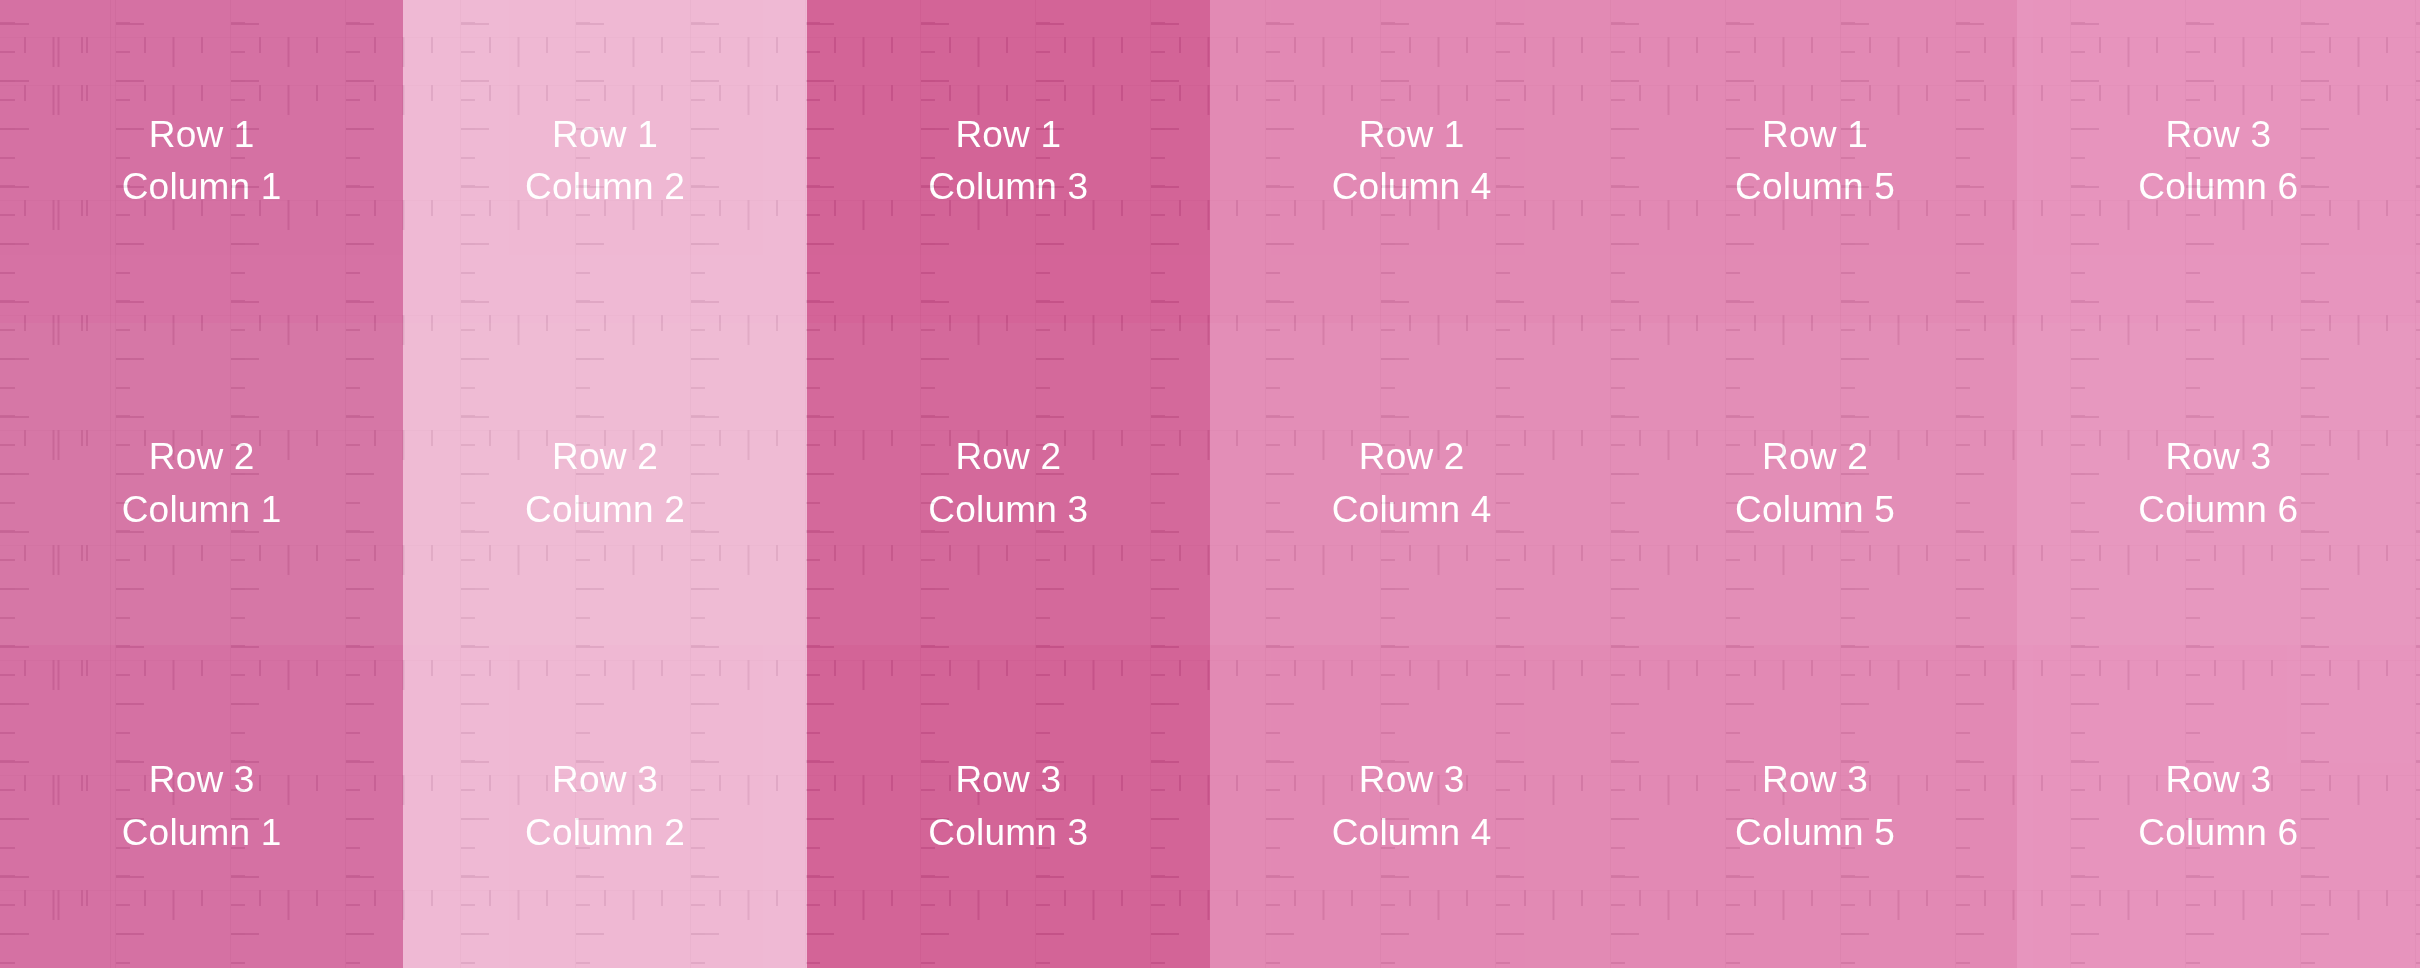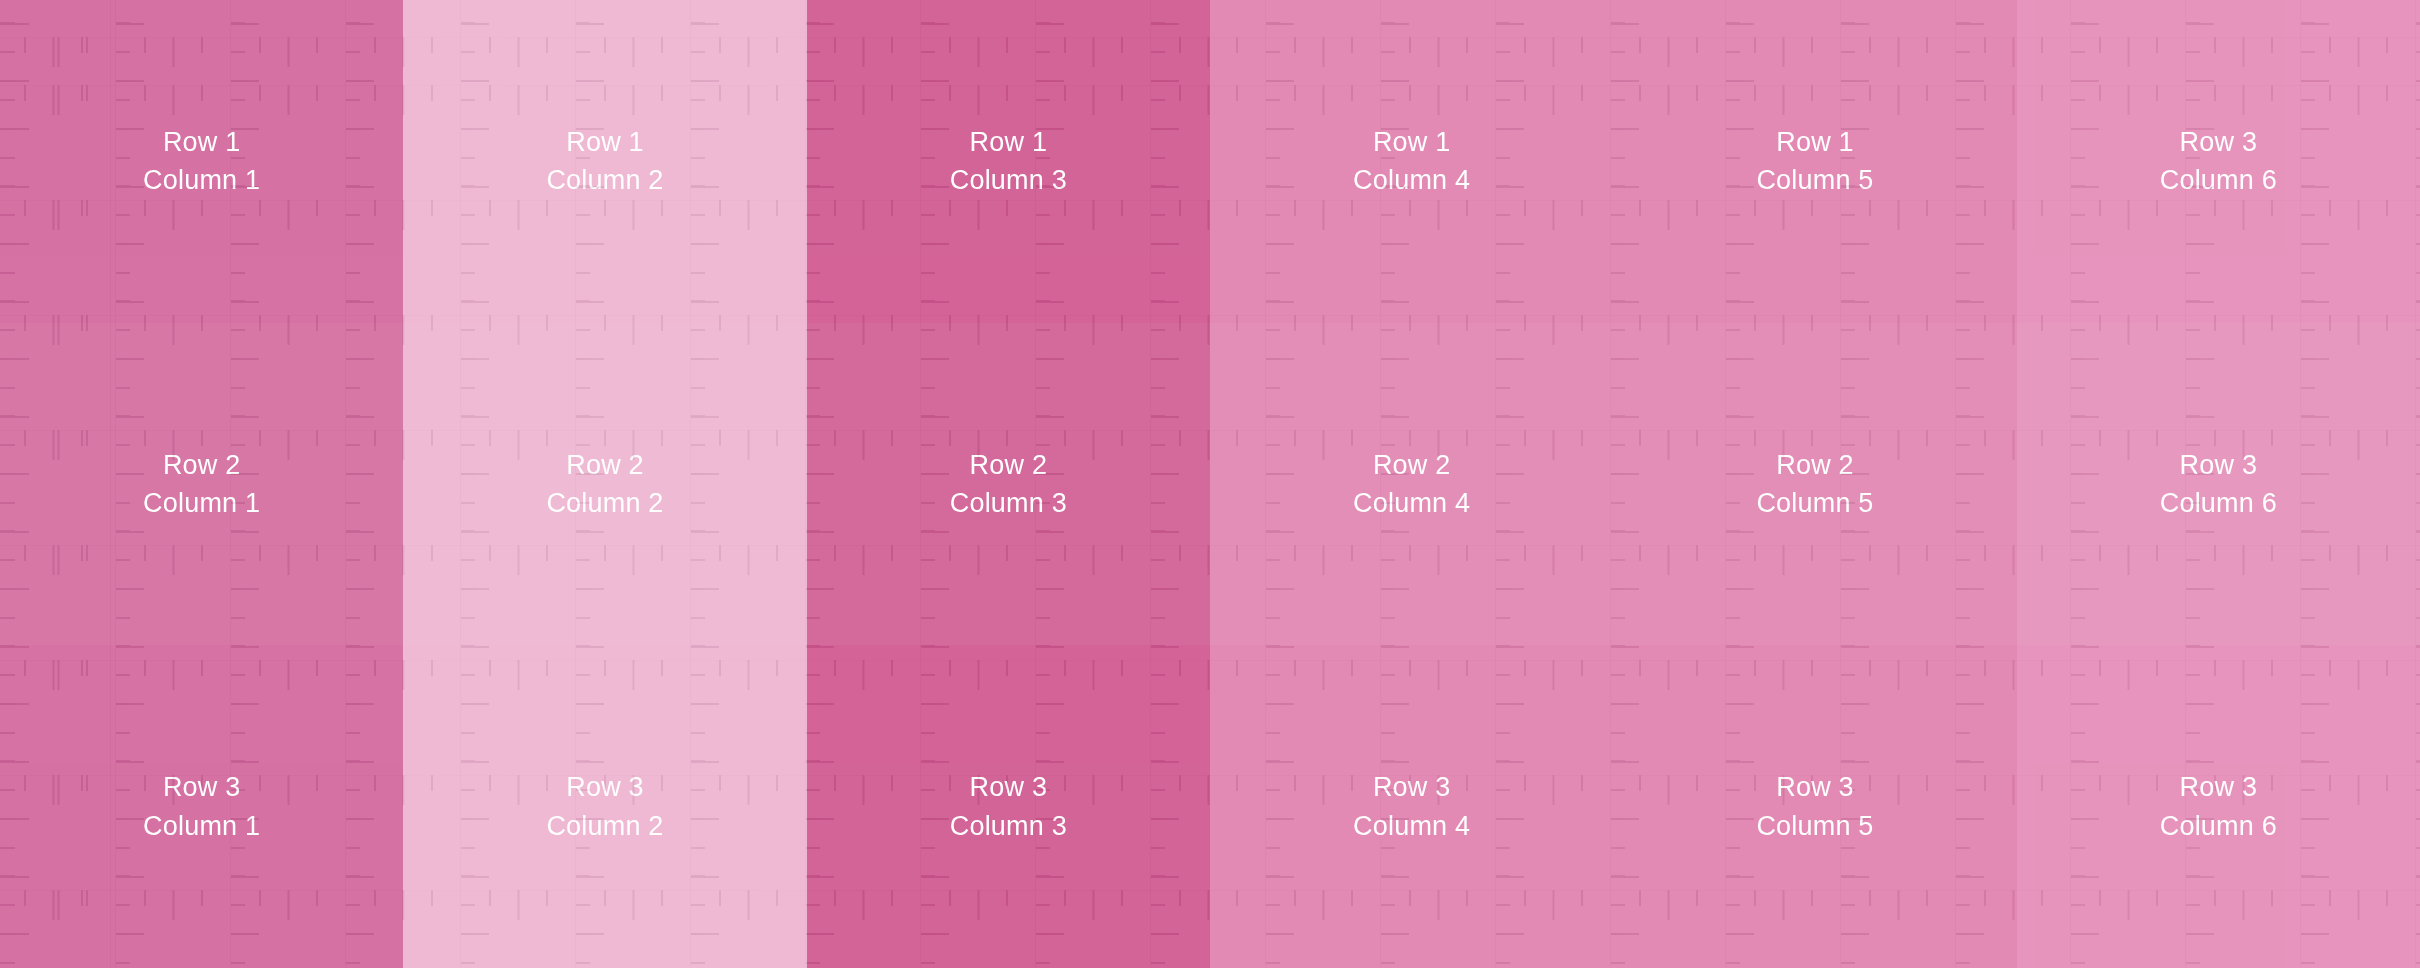--- a/index.html
+++ b/index.html
@@ -103,21 +103,21 @@
     display: grid;
     grid-template-columns: repeat(6, 1fr);
     grid-template-rows: repeat(3, 1fr);
   }
   .cell {
     display: flex;
     flex-direction: column;
     align-items: center;
     justify-content: center;
     color: #ffffff;
-    font-size: 27px;
+    font-size: 37px;
     line-height: 1.42;
     letter-spacing: 0.2px;
     text-align: center;
     white-space: nowrap;
   }
   .cell .line { display: block; }
 </style>
 </head>
 <body>
 

